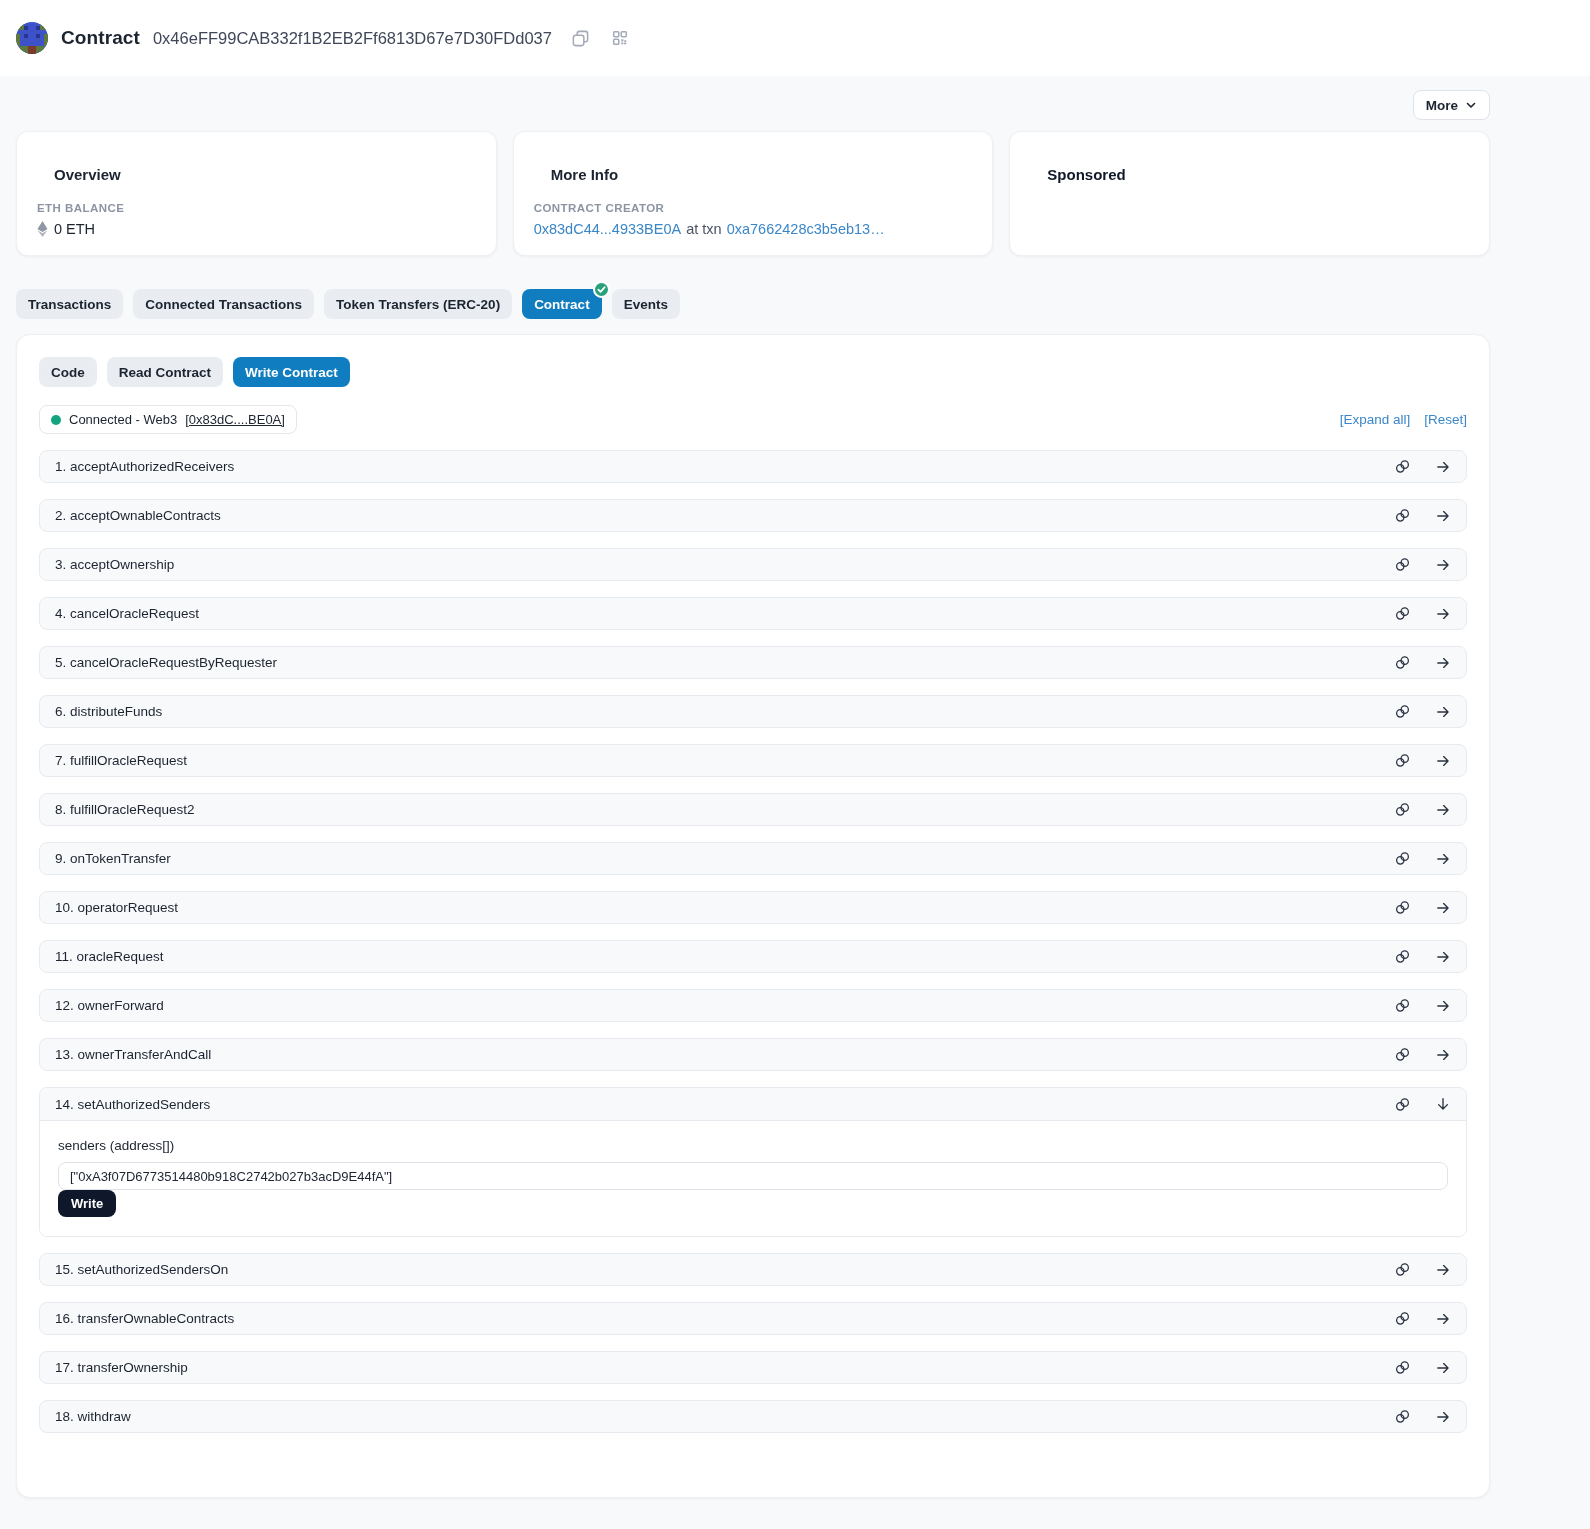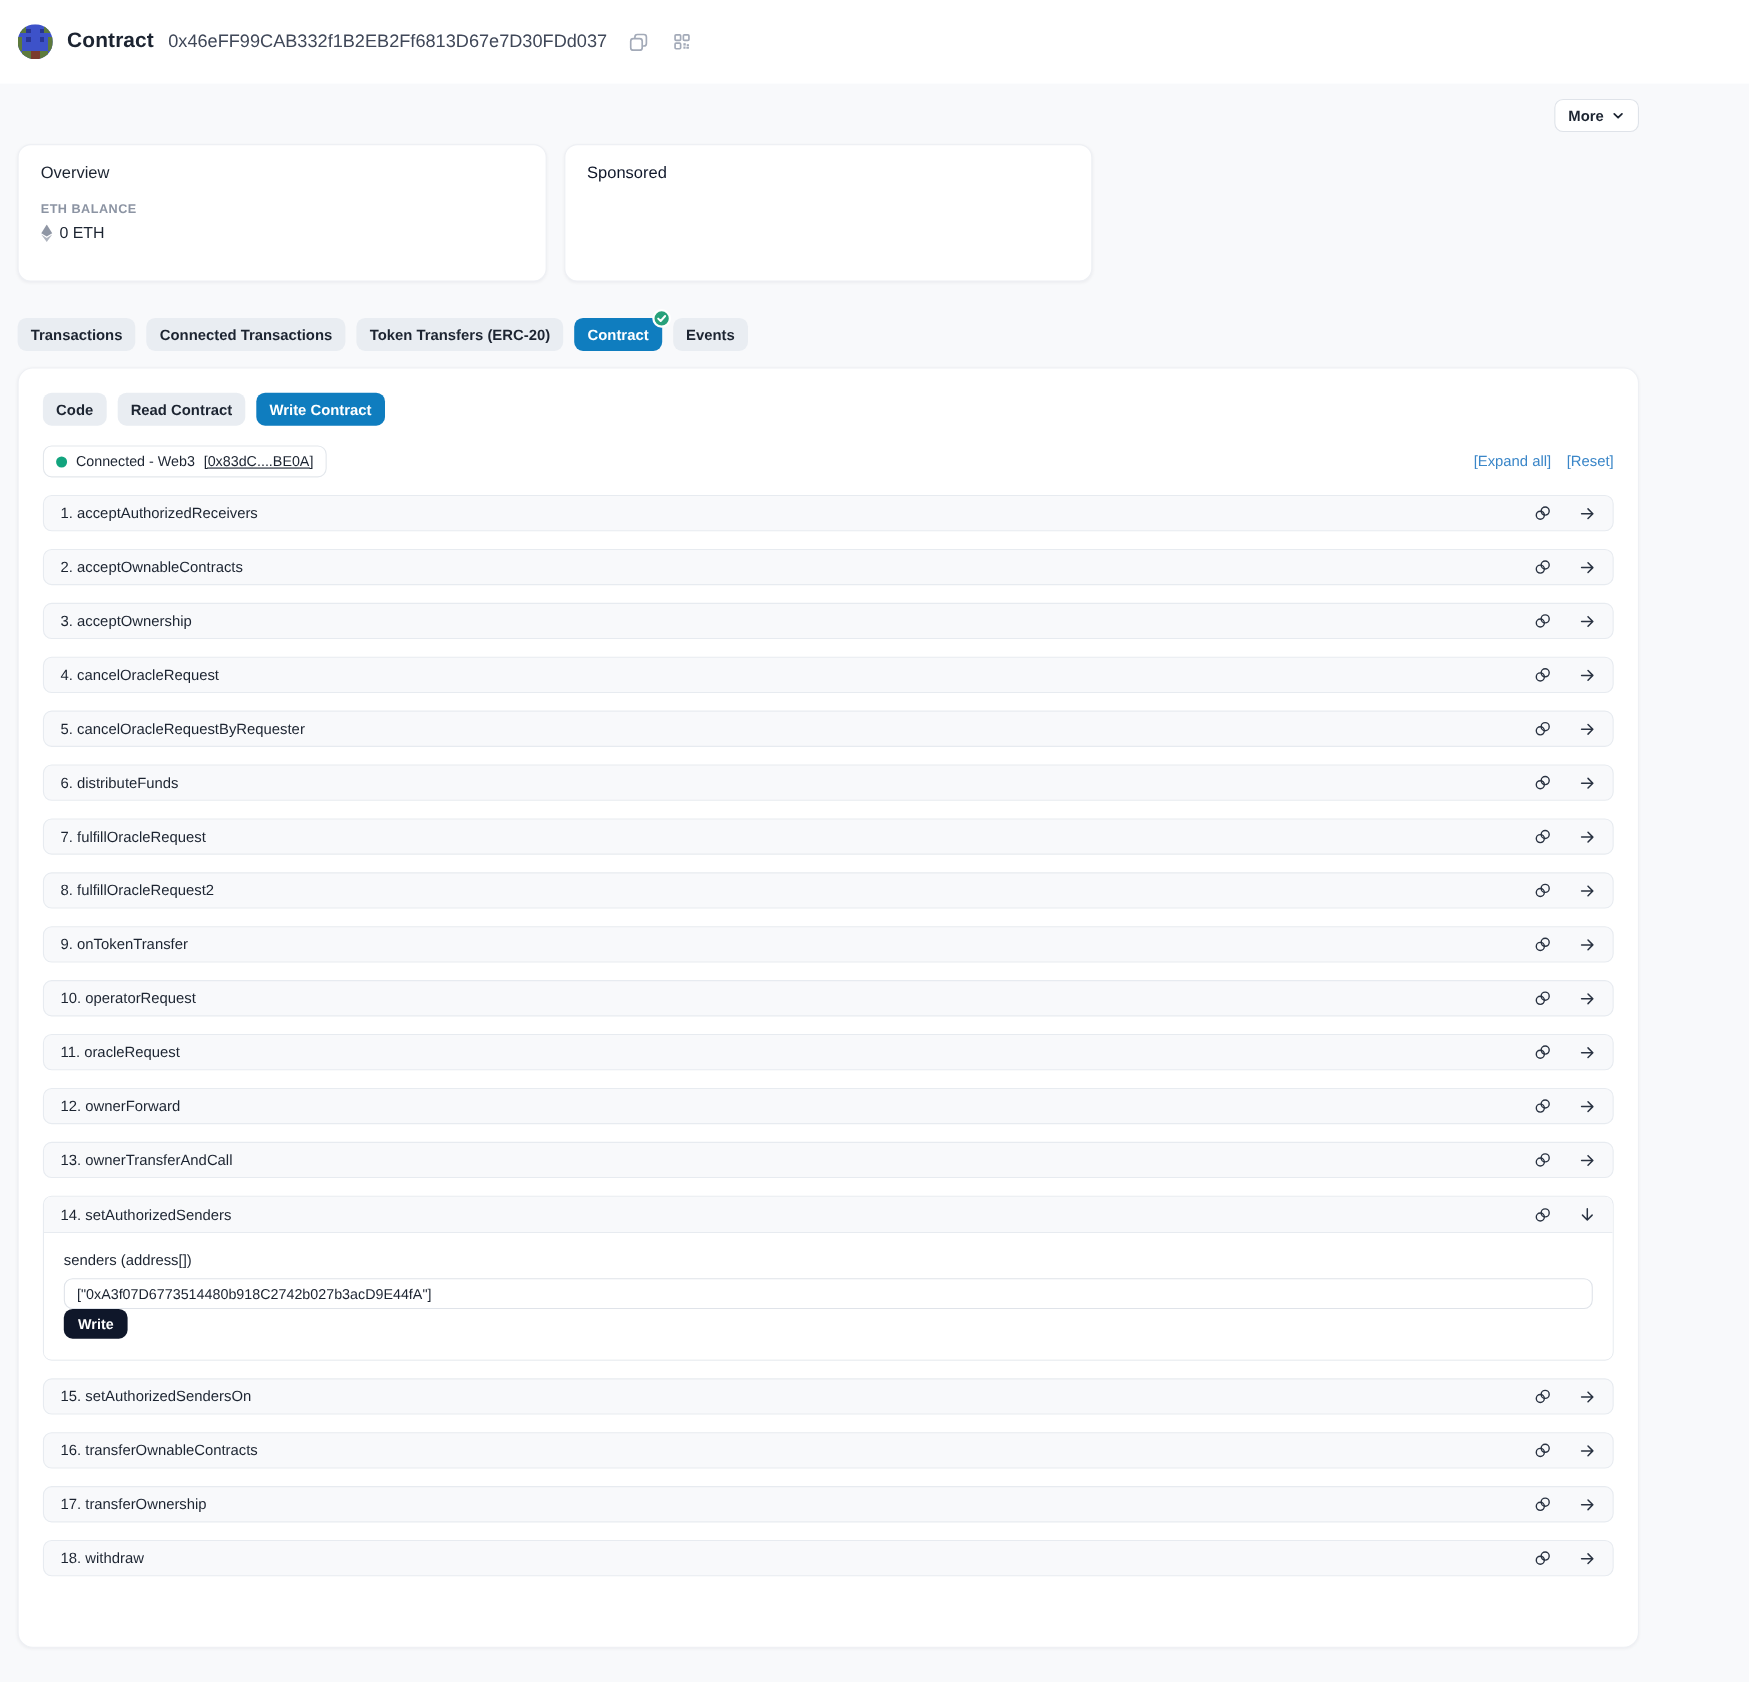--- a/index.html
+++ b/index.html
@@ -18,21 +18,21 @@
   .addr { font-size:16.5px; color:#3f4758; }
   .hicon { width:20px; height:20px; display:inline-flex; align-items:center; justify-content:center; cursor:pointer; margin-left:6px; }
   .page { width:1474px; margin-left:16px; }
   .more-row { display:flex; justify-content:flex-end; margin-top:14px; }
   .more-btn { background:#fff; border:1px solid #dfe3e9; border-radius:8px; padding:5px 12px;
     font-size:13.5px; font-weight:600; color:#1c2431; display:inline-flex; align-items:center; gap:7px;
     font-family:inherit; cursor:pointer; height:30px; }
   .cards-row { display:grid; grid-template-columns:1fr 1fr 1fr; gap:16px; margin-top:11px; }
   .card { background:#fff; border:1px solid #eef0f4; border-radius:12px; padding:17px 20px; height:125px;
     box-shadow:0 1px 3px rgba(16,24,40,.05); }
-  .card h2 { margin:0; font-size:15px; font-weight:400; }
+  .card h2 { margin:17px; font-size:15px; font-weight:700; }
   .card-label { margin-top:19px; font-size:11.5px; font-weight:600; letter-spacing:.45px; color:#8c94a3; }
   .card-value { margin-top:7px; font-size:14.5px; display:flex; align-items:center; gap:6px; }
   .blue-link { color:#3a86c8; text-decoration:none; cursor:pointer; }
   .creator-line { margin-top:7px; font-size:14.5px; display:flex; gap:5px; align-items:baseline; white-space:nowrap; }
   .creator-conj { color:#4b5363; }
   .tabs-row { display:flex; gap:10px; margin-top:33px; }
   .pill { background:#e9edf2; border:none; border-radius:8px; padding:0 12px; height:30px;
     font-size:13.5px; font-weight:600; color:#1c2431; font-family:Liberation Sans, sans-serif; cursor:pointer; position:relative;
     display:inline-flex; align-items:center; }
   .pill.active { background:#0f7dbf; color:#fff; }
@@ -124,20 +124,29 @@
       <div class="card-label">ETH BALANCE</div>
       <div class="card-value">
         <svg width="11" height="16" viewBox="0 0 12 18">
           <path d="M6 0 L11.6 9.1 L6 12.5 L0.4 9.1 Z" fill="#7b8494" opacity=".85"></path>
           <path d="M0.4 10.4 L6 13.8 L11.6 10.4 L6 18 Z" fill="#7b8494" opacity=".6"></path>
         </svg>
         <span>0 ETH</span>
       </div>
     </div>
 
+    <div class="card">
+      <h2>More Info</h2>
+      <div class="card-label">CONTRACT CREATOR</div>
+      <div class="creator-line">
+        <a class="blue-link">0x83dC44...4933BE0A</a>
+        <span class="creator-conj">at txn</span>
+        <a class="blue-link">0xa7662428c3b5eb13…</a>
+      </div>
+    </div>
 
     <div class="card">
       <h2 style="color:#0f172a;">Sponsored</h2>
     </div>
   </div>
 
   <div class="tabs-row">
       <button class="pill">Transactions</button>
       <button class="pill">Connected Transactions</button>
       <button class="pill">Token Transfers (ERC-20)</button>

